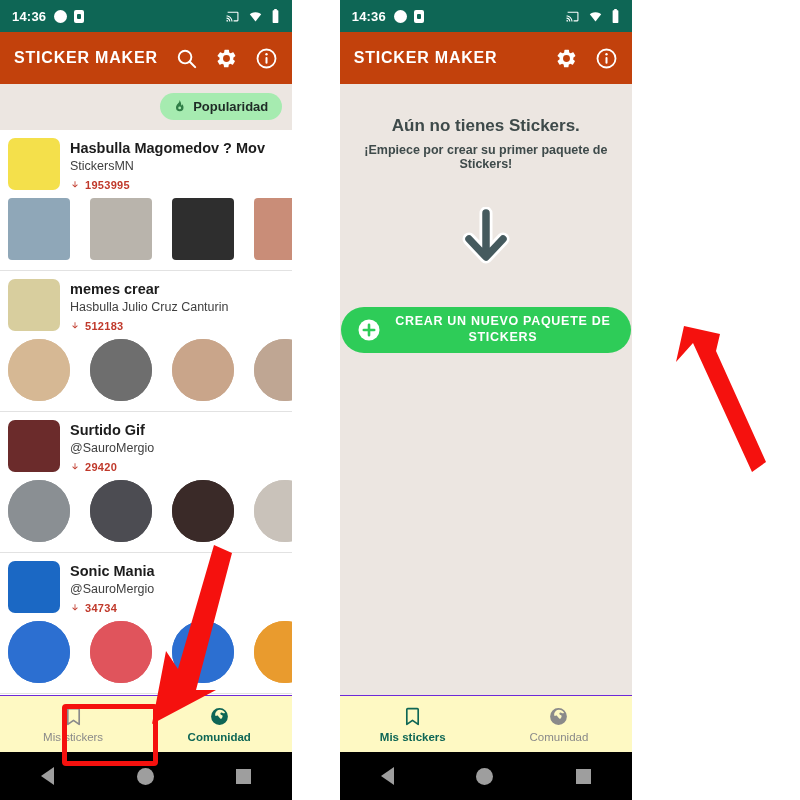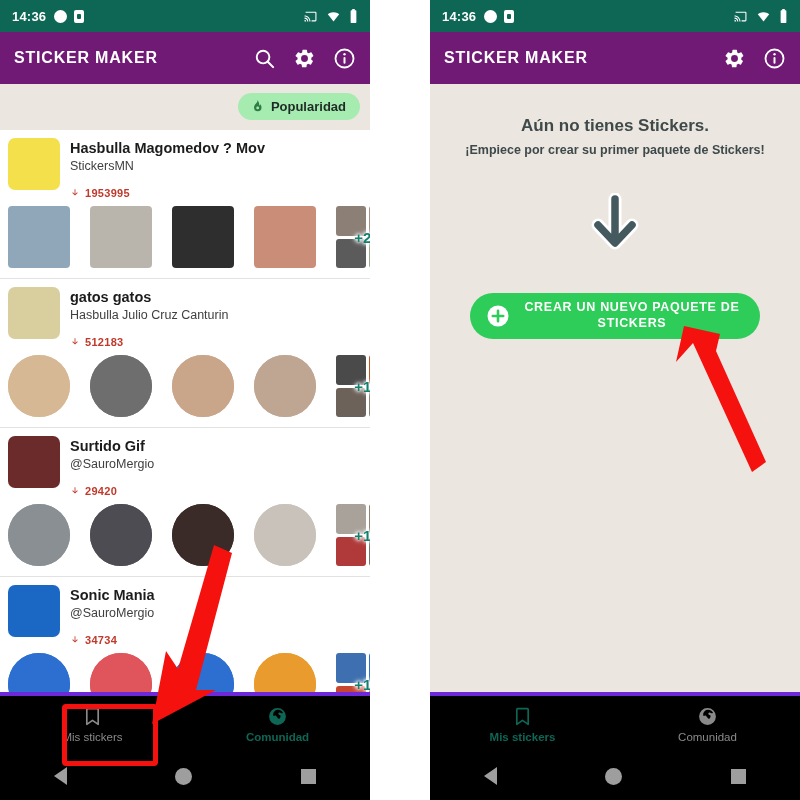--- a/index.html
+++ b/index.html
@@ -2,21 +2,21 @@
 <html><head>
 <meta charset="utf-8">
 <style>
   html,body{margin:0;padding:0;}
   body{
     width:800px;height:800px;
     background:#ffffff;
     font-family:"Liberation Sans", sans-serif;
     overflow:hidden;
   }
-  .stage{position:relative;width:800px;height:800px;display:flex;}
+  .stage{position:relative;width:632px;height:800px;display:flex;}
   .phone{position:relative;height:800px;overflow:hidden;background:#ECE6E1;display:flex;flex-direction:column;}
   .phone-left{width:370px;}
   .gutter{width:60px;height:800px;background:#ffffff;}
   .phone-right{width:370px;}
 
   
   .statusbar{
     height:32px;background:#0E6655;color:#ffffff;
     display:flex;align-items:center;padding:0 12px;flex:0 0 auto;
   }
@@ -24,21 +24,21 @@
   .sb-left-icons{display:flex;align-items:center;gap:7px;margin-left:8px;}
   .sb-dot{width:13px;height:13px;border-radius:50%;background:#ffffff;display:block;}
   .sb-lock{width:10px;height:13px;border-radius:2px;background:#ffffff;position:relative;}
   .sb-lock:after{content:"";position:absolute;left:3px;top:4px;width:4px;height:5px;background:#0E6655;border-radius:1px;}
   .sb-spacer{flex:1;}
   .sb-right-icons{display:flex;align-items:center;gap:8px;}
   .ic-cast,.ic-wifi,.ic-batt{display:block;}
 
   
   .appbar{
-    height:52px;background:#701a75;color:#ffffff;
+    height:52px;background:#c2410c;color:#ffffff;
     display:flex;align-items:center;padding:0 14px;flex:0 0 auto;
   }
   .appbar-title{font-size:16px;font-weight:bold;letter-spacing:.8px;}
   .appbar-spacer{flex:1;}
   .appbar-actions{display:flex;align-items:center;gap:16px;}
   .act{width:24px;height:24px;display:flex;align-items:center;justify-content:center;cursor:pointer;}
 
   
   .chiprow{background:#ECE6E1;padding:9px 10px 10px 10px;flex:0 0 auto;text-align:right;}
   .chip{
@@ -51,21 +51,21 @@
   .packlist{flex:1;background:#ffffff;overflow:hidden;}
   .pack{background:#ffffff;border-bottom:1px solid #E2E2E2;padding:8px 0 6px 0;}
   .pack-head{display:flex;align-items:flex-start;padding:0 10px 0 8px;}
   .pack-avatar{
     width:52px;height:52px;border-radius:7px;flex:0 0 auto;margin-right:10px;
     background:#dfe6e6;overflow:hidden;position:relative;
   }
   .pack-meta{min-width:0;padding-top:1px;}
   .pack-title{font-size:14.5px;font-weight:bold;color:#1C1C1C;line-height:1.25;white-space:nowrap;overflow:hidden;}
   .pack-author{font-size:12.5px;color:#404040;line-height:1.35;margin-top:1px;white-space:nowrap;overflow:hidden;}
-  .pack-dl{display:flex;align-items:center;gap:5px;margin-top:12px;}
+  .pack-dl{display:flex;align-items:center;gap:5px;margin-top:4px;}
   .dl-count{font-size:11px;font-weight:bold;color:#C0392B;letter-spacing:.3px;}
 
   .sticker-strip{display:flex;align-items:center;gap:20px;padding:7px 8px 4px 8px;}
   .thumb{
     width:62px;height:62px;border-radius:50%;flex:0 0 auto;
     overflow:hidden;position:relative;background:#EDF3F3;
   }
   .thumb.sq{border-radius:4px;background:transparent;}
   .more-cell{
     position:relative;width:62px;height:62px;flex:0 0 auto;
@@ -74,21 +74,21 @@
   .mini{border-radius:3px;overflow:hidden;position:relative;background:#dfe3e3;}
   .more-badge{
     position:absolute;left:50%;top:50%;transform:translate(-50%,-50%);
     font-size:15px;font-weight:bold;color:#13806E;
     text-shadow:0 0 4px #fff,0 0 4px #fff,0 0 3px #fff,0 0 6px #fff;
     pointer-events:none;
   }
 
   
   .bottomnav{
-    height:56px;background:#000000;border-top:4px solid #6d28d9;
+    height:56px;background:#fef9c3;border-top:1px solid #6d28d9;
     display:flex;align-items:center;flex:0 0 auto;text-align:center;
   }
   .navitem{flex:1;display:flex;flex-direction:column;align-items:center;justify-content:center;gap:4px;cursor:pointer;}
   .nav-label{font-size:11.5px;color:#8A8A8A;}
   .navitem.active .nav-label{color:#0E6655;font-weight:bold;}
 
   
   .androidnav{height:48px;background:#000000;display:flex;align-items:center;justify-content:space-around;flex:0 0 auto;}
   .nav-back{width:0;height:0;border-top:9px solid transparent;border-bottom:9px solid transparent;border-right:13px solid #9E9E9E;}
   .nav-home{width:17px;height:17px;border-radius:50%;background:#9E9E9E;}
@@ -204,21 +204,21 @@
               <div class="mini" style="background: rgb(91, 91, 91);"></div>
               <div class="mini" style="background: rgb(156, 168, 139);"></div>
               <span class="more-badge">+25</span>
             </div>
           </div>
         </div>
         <div class="pack">
           <div class="pack-head">
             <div class="pack-avatar" style="background: rgb(216, 206, 158);"></div>
             <div class="pack-meta">
-              <div class="pack-title">gatos gatos</div>
+              <div class="pack-title">memes crear</div>
               <div class="pack-author">Hasbulla Julio Cruz Canturin</div>
               <div class="pack-dl">
                 <svg width="10" height="11" viewBox="0 0 24 24">
                   <path d="M11 2h2v11l4-4 1.5 1.5L12 17 5.5 10.5 7 9l4 4z" fill="#C0392B"></path>
                 </svg>
                 <span class="dl-count">512183</span>
               </div>
             </div>
           </div>
           <div class="sticker-strip">

